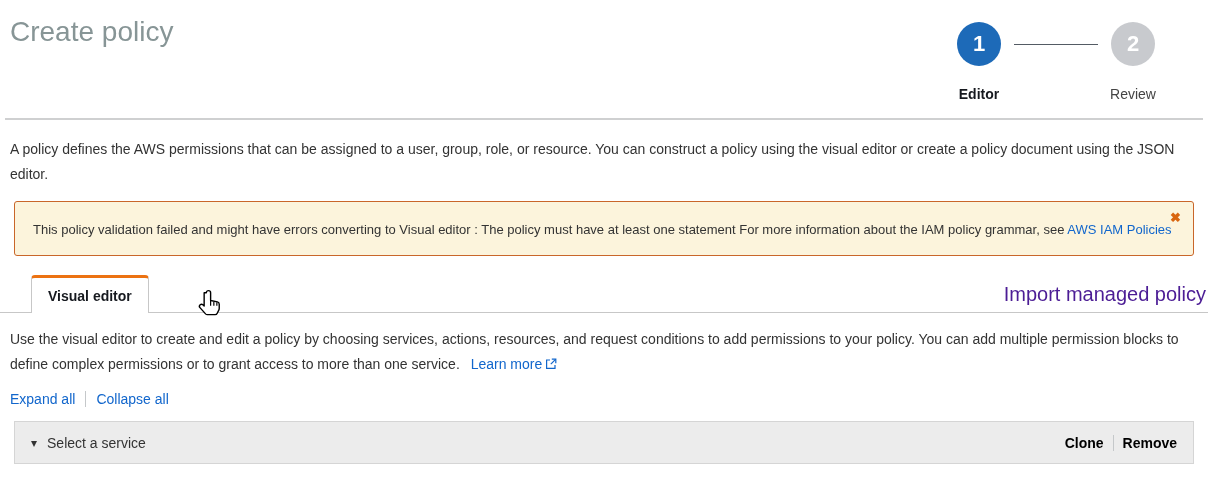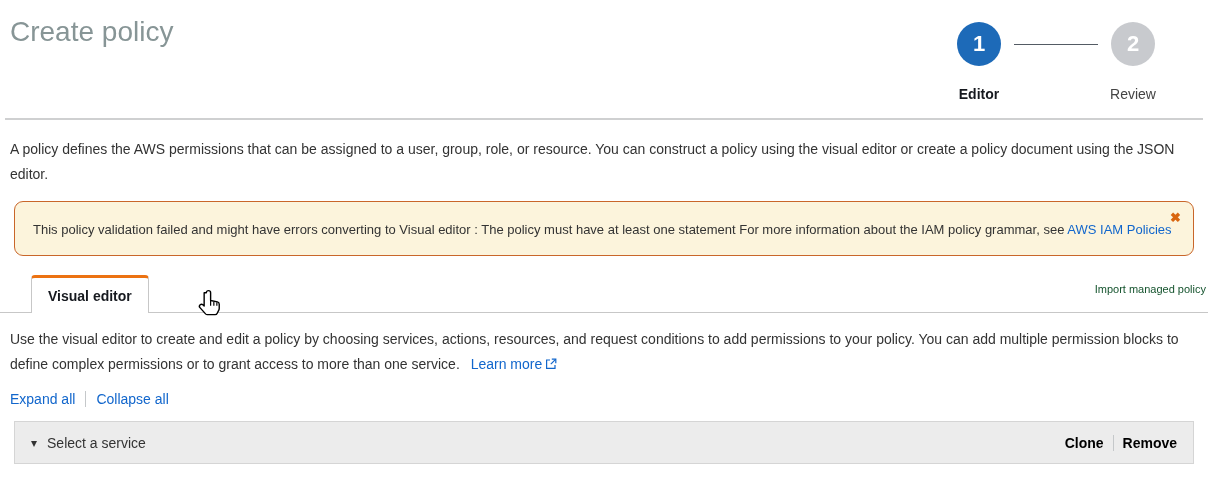--- a/index.html
+++ b/index.html
@@ -27,39 +27,39 @@
   .step-connector { width: 84px; height: 1px; background: #545b64; margin-top: 22px; }
   .step-label { margin-top: 20px; font-size: 14px; color: #444; }
   .step-label.bold { font-weight: bold; color: #16191f; }
 
   
   .intro { margin: 17px 10px 0; line-height: 25px; max-width: 1190px; color: #333; }
 
   
   .alert {
     position: relative; margin: 14px 14px 3px;
-    background: #fcf4dc; border: 1px solid #c9662a; border-radius: 9px;
+    background: #fcf4dc; border: 1px solid #c9662a; border-radius: 3px;
     padding: 16px 20px 14px 18px; font-size: 13px; line-height: 23px; color: #333;
   }
   .alert a { color: #1166cc; }
   .alert-close {
     position: absolute; top: 9px; right: 12px;
     color: #d9650f; font-size: 13px; font-weight: bold; cursor: pointer; line-height: 1;
   }
 
   
   .tabs-row { position: relative; margin-top: 19px; height: 38px; border-bottom: 1px solid #c7c7c7; }
   .tab {
     position: absolute; display: flex; align-items: center;
     background: #fff; border: 1px solid #c7c7c7; border-radius: 4px 4px 0 0;
     font-size: 14px; font-weight: bold; color: #16191f; padding: 0 16px; cursor: pointer;
   }
   .tab.active { left: 31px; bottom: -1px; height: 38px; border-top: 3px solid #ec7211; border-bottom: none; }
   .tab.plain { left: 127px; bottom: 0; height: 36px; border-bottom: none; }
-  .import-link { position: absolute; right: 2px; top: 8px; color: #14532d; font-size: 11px; text-align: center; }
+  .import-link { position: absolute; right: 2px; top: 8px; color: #4c1d95; font-size: 20px; text-align: center; }
   .cursor-icon { position: absolute; left: 196px; top: 14px; z-index: 5; pointer-events: none; }
 
   
   .help { margin: 14px 10px 0; line-height: 25px; max-width: 1190px; color: #333; }
   .help a { color: #1166cc; padding-left: 7px; }
   .ext-icon { display: inline-block; vertical-align: -1px; margin-left: 3px; }
 
   
   .list-controls { margin: 13px 10px 0; display: flex; align-items: center; font-size: 14px; }
   .list-controls a { color: #1166cc; }

